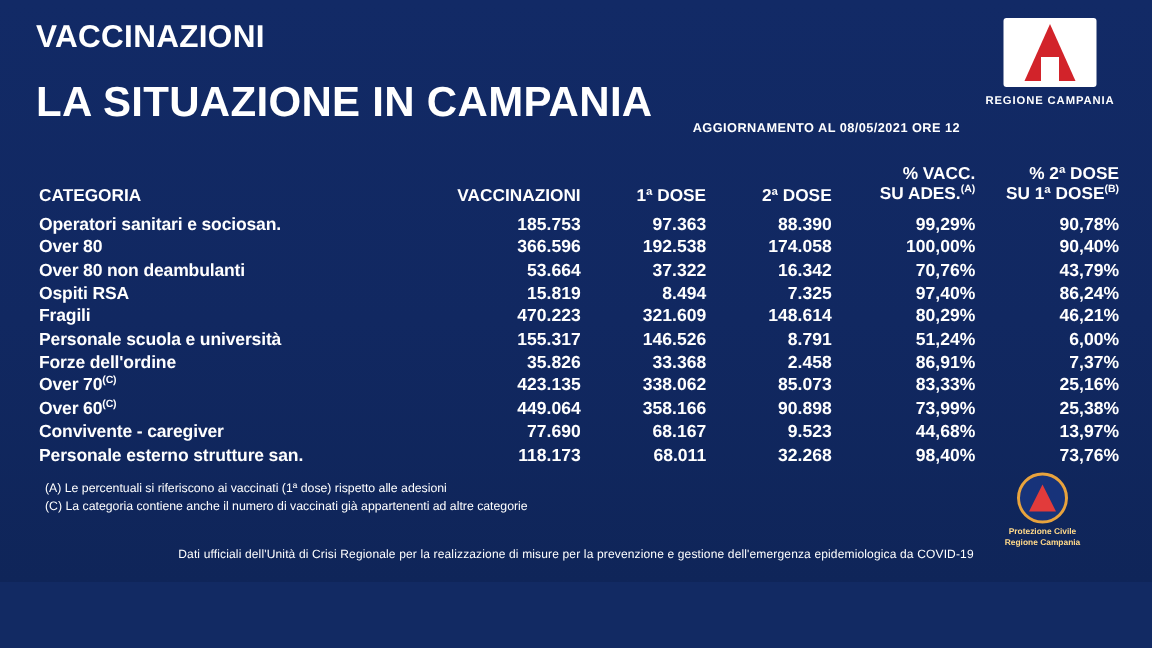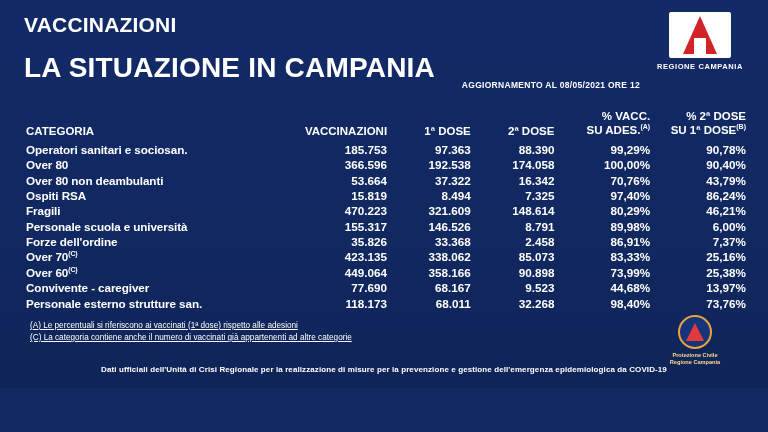--- a/index.html
+++ b/index.html
@@ -122,29 +122,28 @@
   td.cat { text-align: left; letter-spacing: -0.1px; }
   td.num { text-align: right; }
   td.pct { text-align: right; }
 
   
   .notes {
     margin: 9px 0 16px 30px;
     font-size: 8.2px;
     line-height: 1.5;
     color: #ffffff;
-    text-decoration: underline;
   }
   .footer {
     position: absolute;
     left: 0; right: 0;
     bottom: 14px;
     text-align: center;
     font-size: 8px;
-    font-weight: bold;
+    font-weight: normal;
     letter-spacing: 0.1px;
   }
   
   .pc-logo {
     position: absolute;
     right: 34px;
     bottom: 22px;
     width: 78px;
     text-align: center;
   }
@@ -249,21 +248,21 @@
             <td class="num">321.609</td>
             <td class="num">148.614</td>
             <td class="pct">80,29%</td>
             <td class="pct">46,21%</td>
           </tr>
           <tr>
             <td class="cat">Personale scuola e università</td>
             <td class="num">155.317</td>
             <td class="num">146.526</td>
             <td class="num">8.791</td>
-            <td class="pct">89,98%</td>
+            <td class="pct">51,24%</td>
             <td class="pct">6,00%</td>
           </tr>
           <tr>
             <td class="cat">Forze dell'ordine</td>
             <td class="num">35.826</td>
             <td class="num">33.368</td>
             <td class="num">2.458</td>
             <td class="pct">86,91%</td>
             <td class="pct">7,37%</td>
           </tr>

